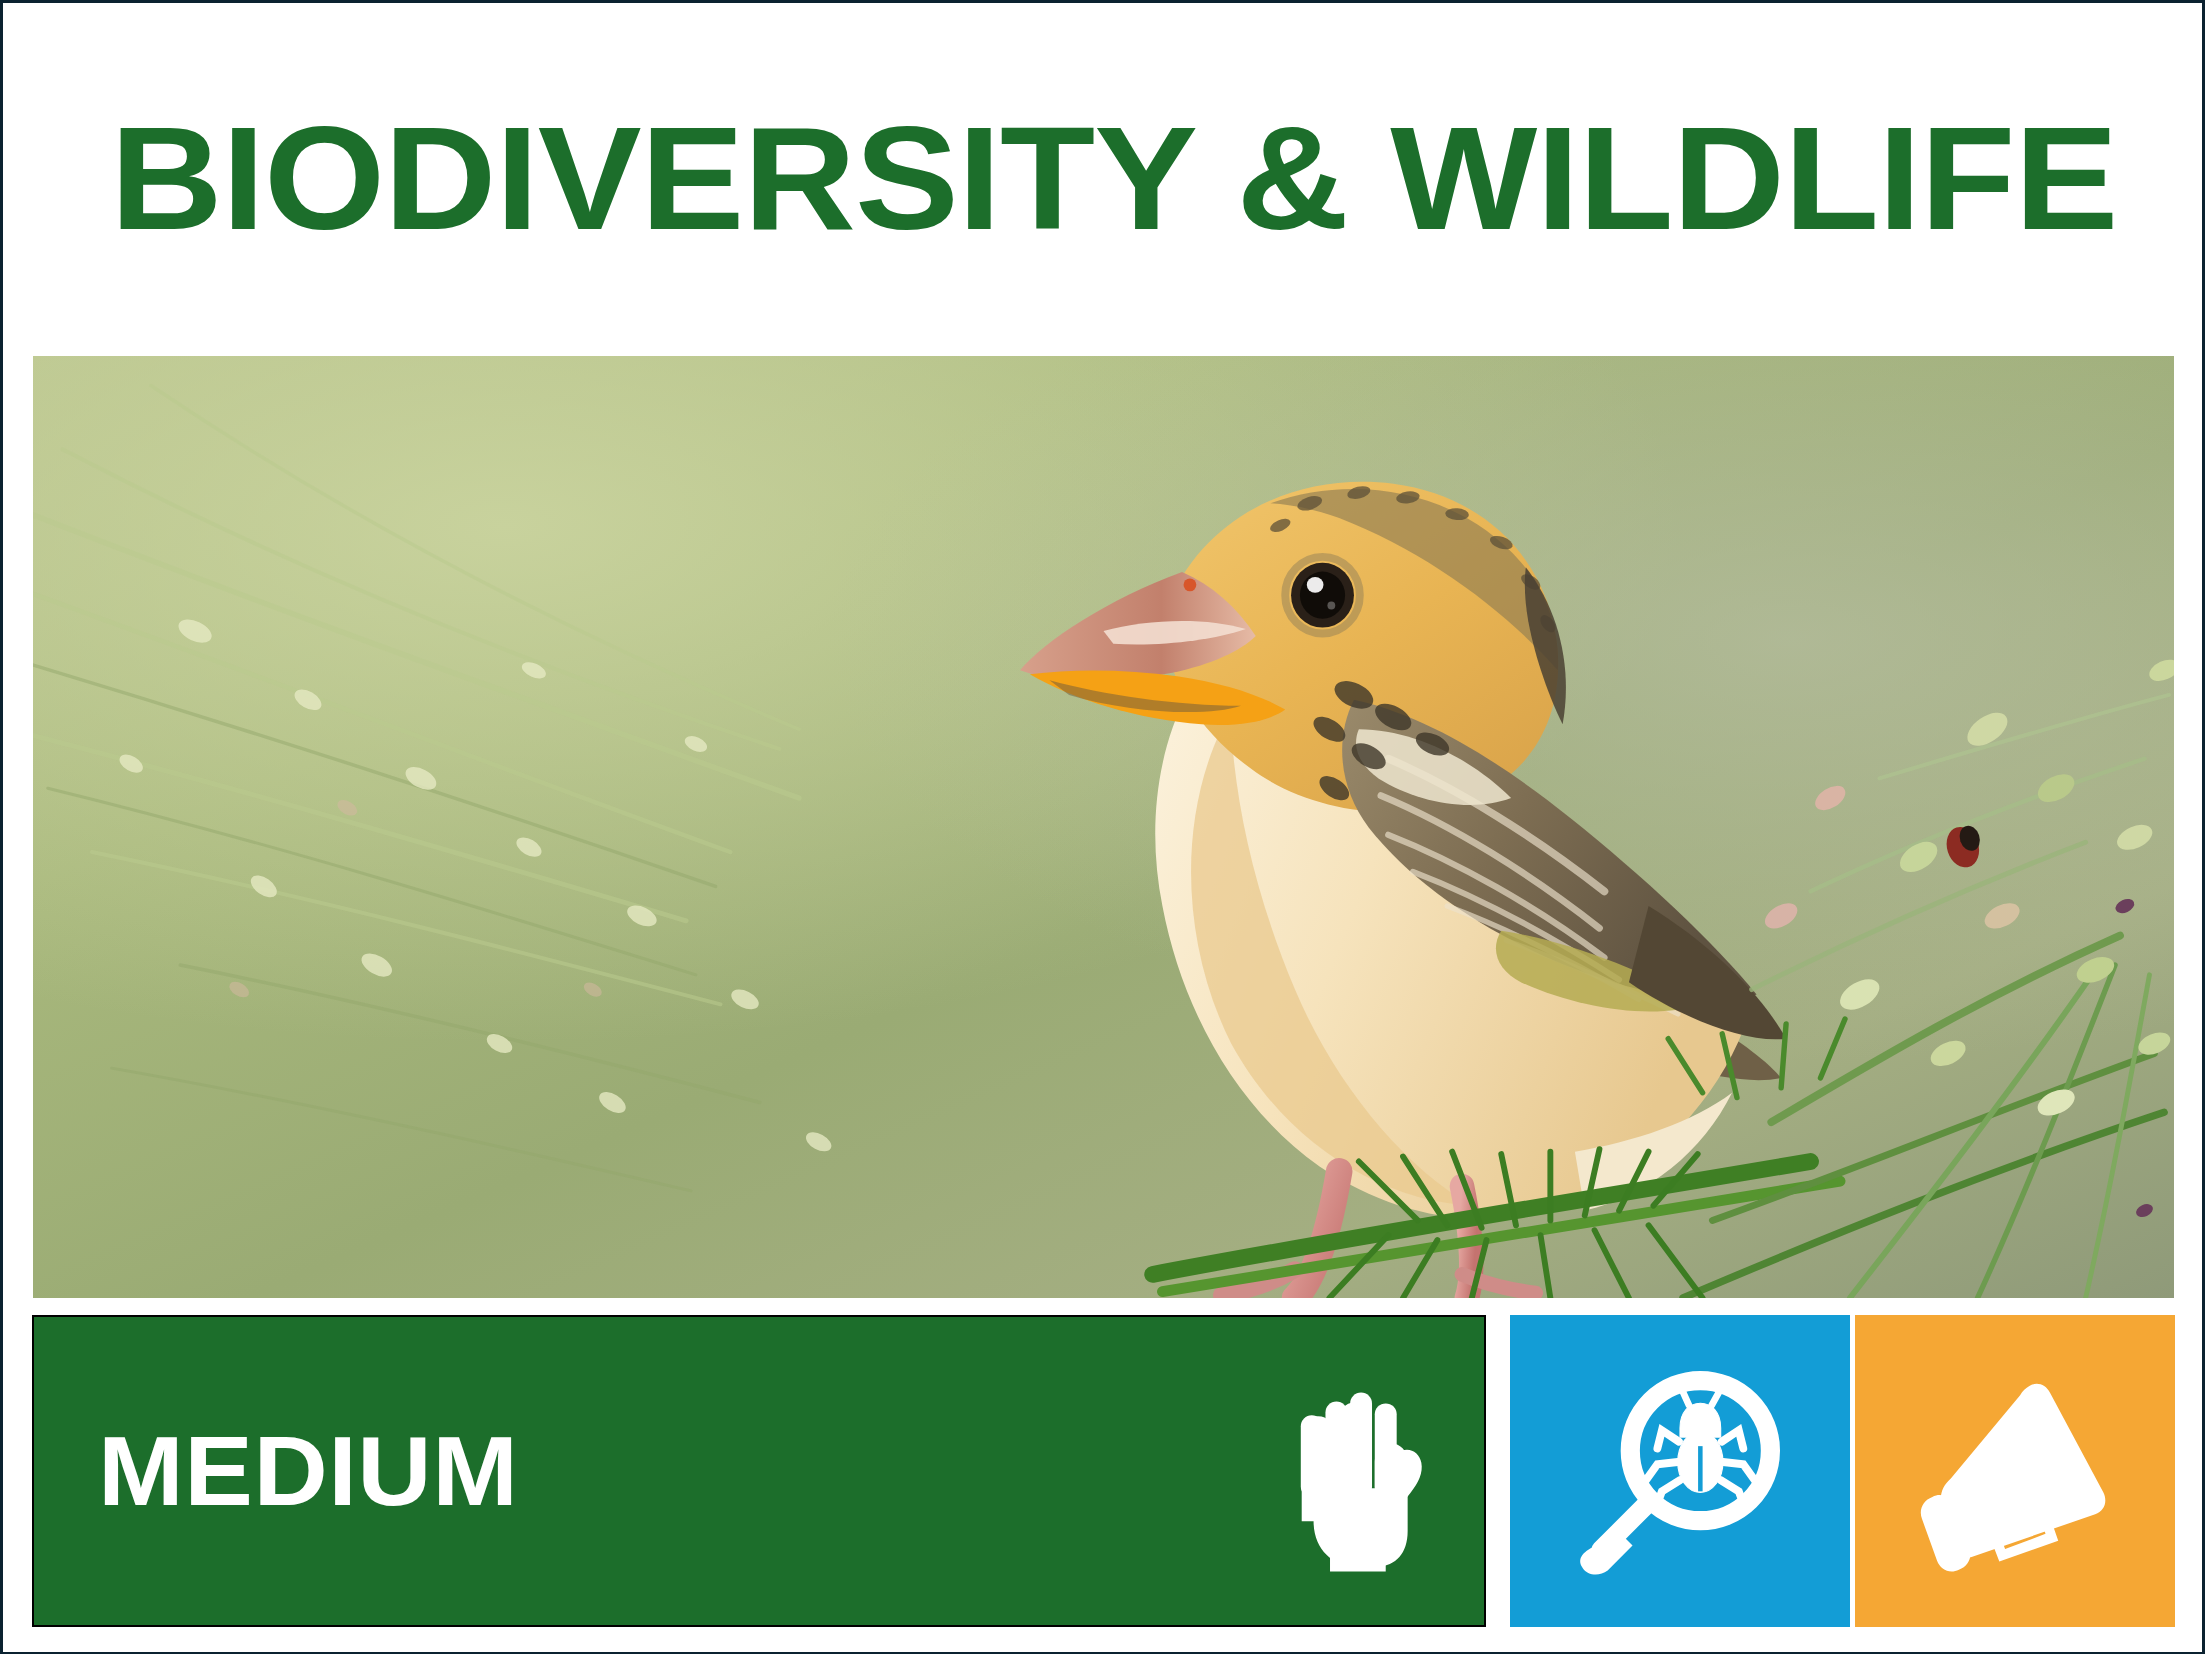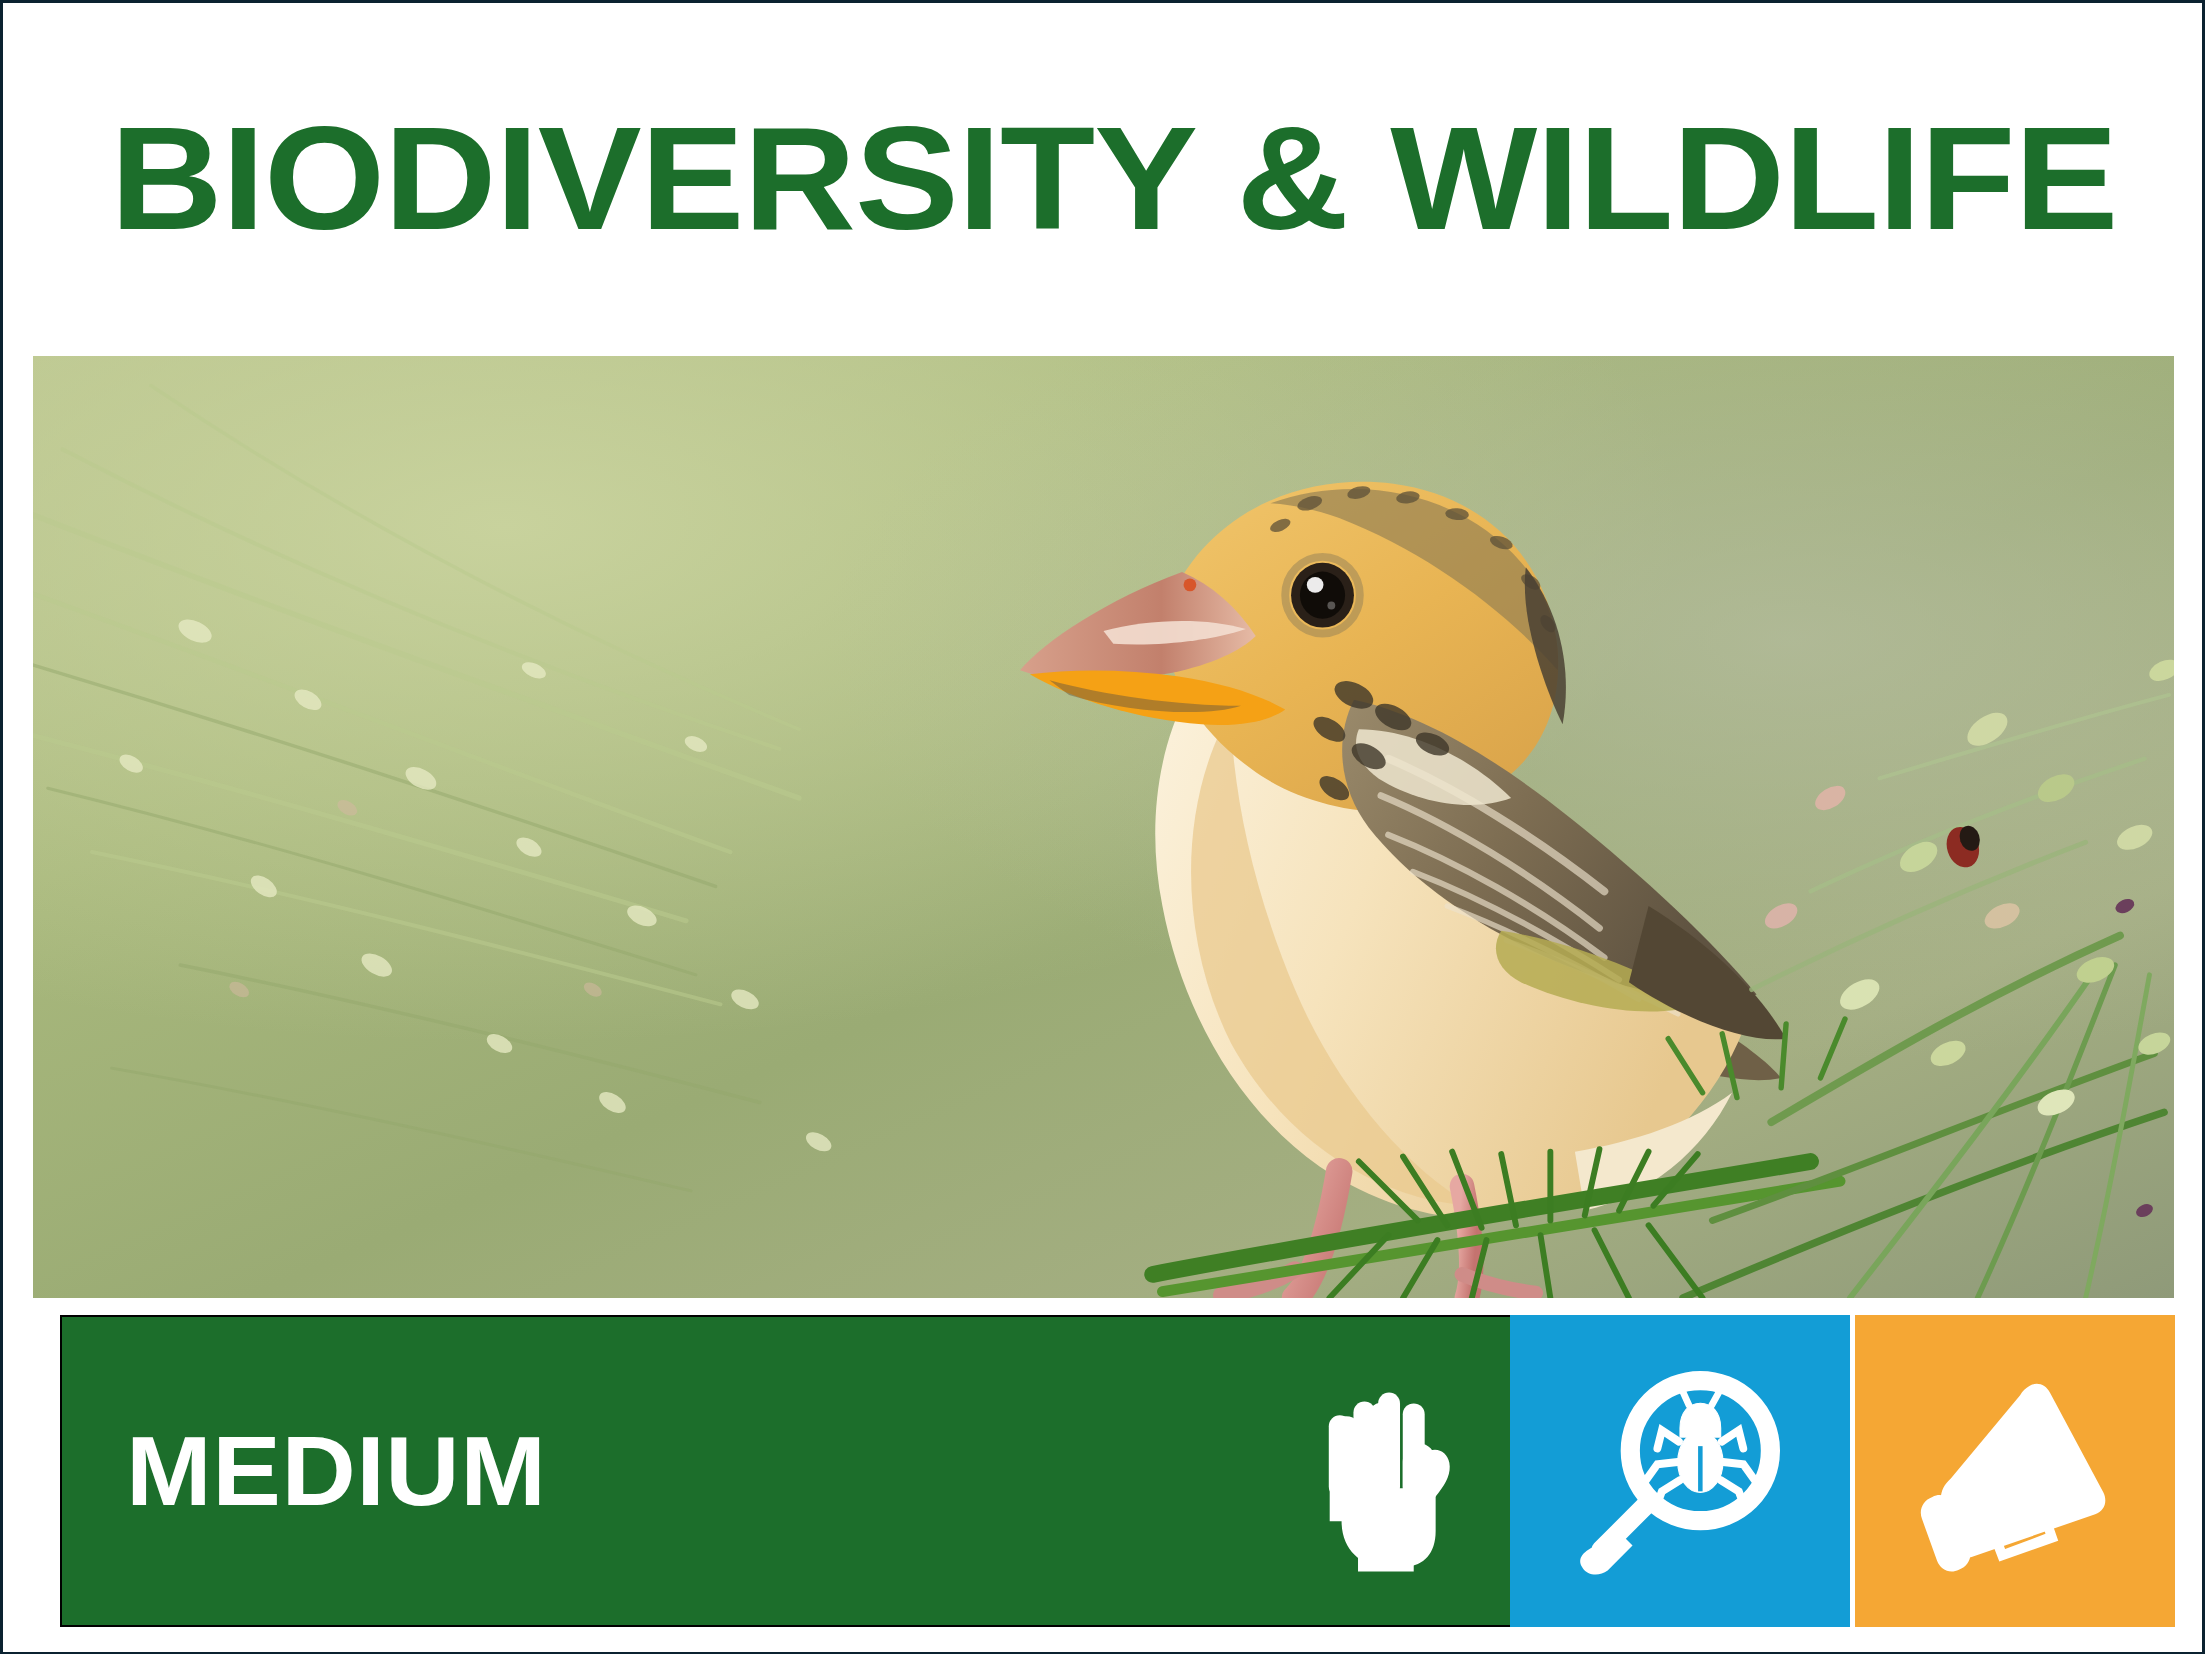--- a/index.html
+++ b/index.html
@@ -63,21 +63,20 @@
     position:absolute;
     left:29px; top:0;
     width:1454px;
     height:312px;
     background:#1c6e2b;
     border:2px solid #000000;
     box-sizing:border-box;
     display:flex;
     align-items:center;
     justify-content:space-between;
-    margin-left:28px;
   }
   #severity-label{
     color:#ffffff;
     font-weight:bold;
     font-size:98px;
     line-height:1;
     letter-spacing:0.5px;
     margin-left:64px;
     transform:scaleX(1.05);
     transform-origin:left center;

